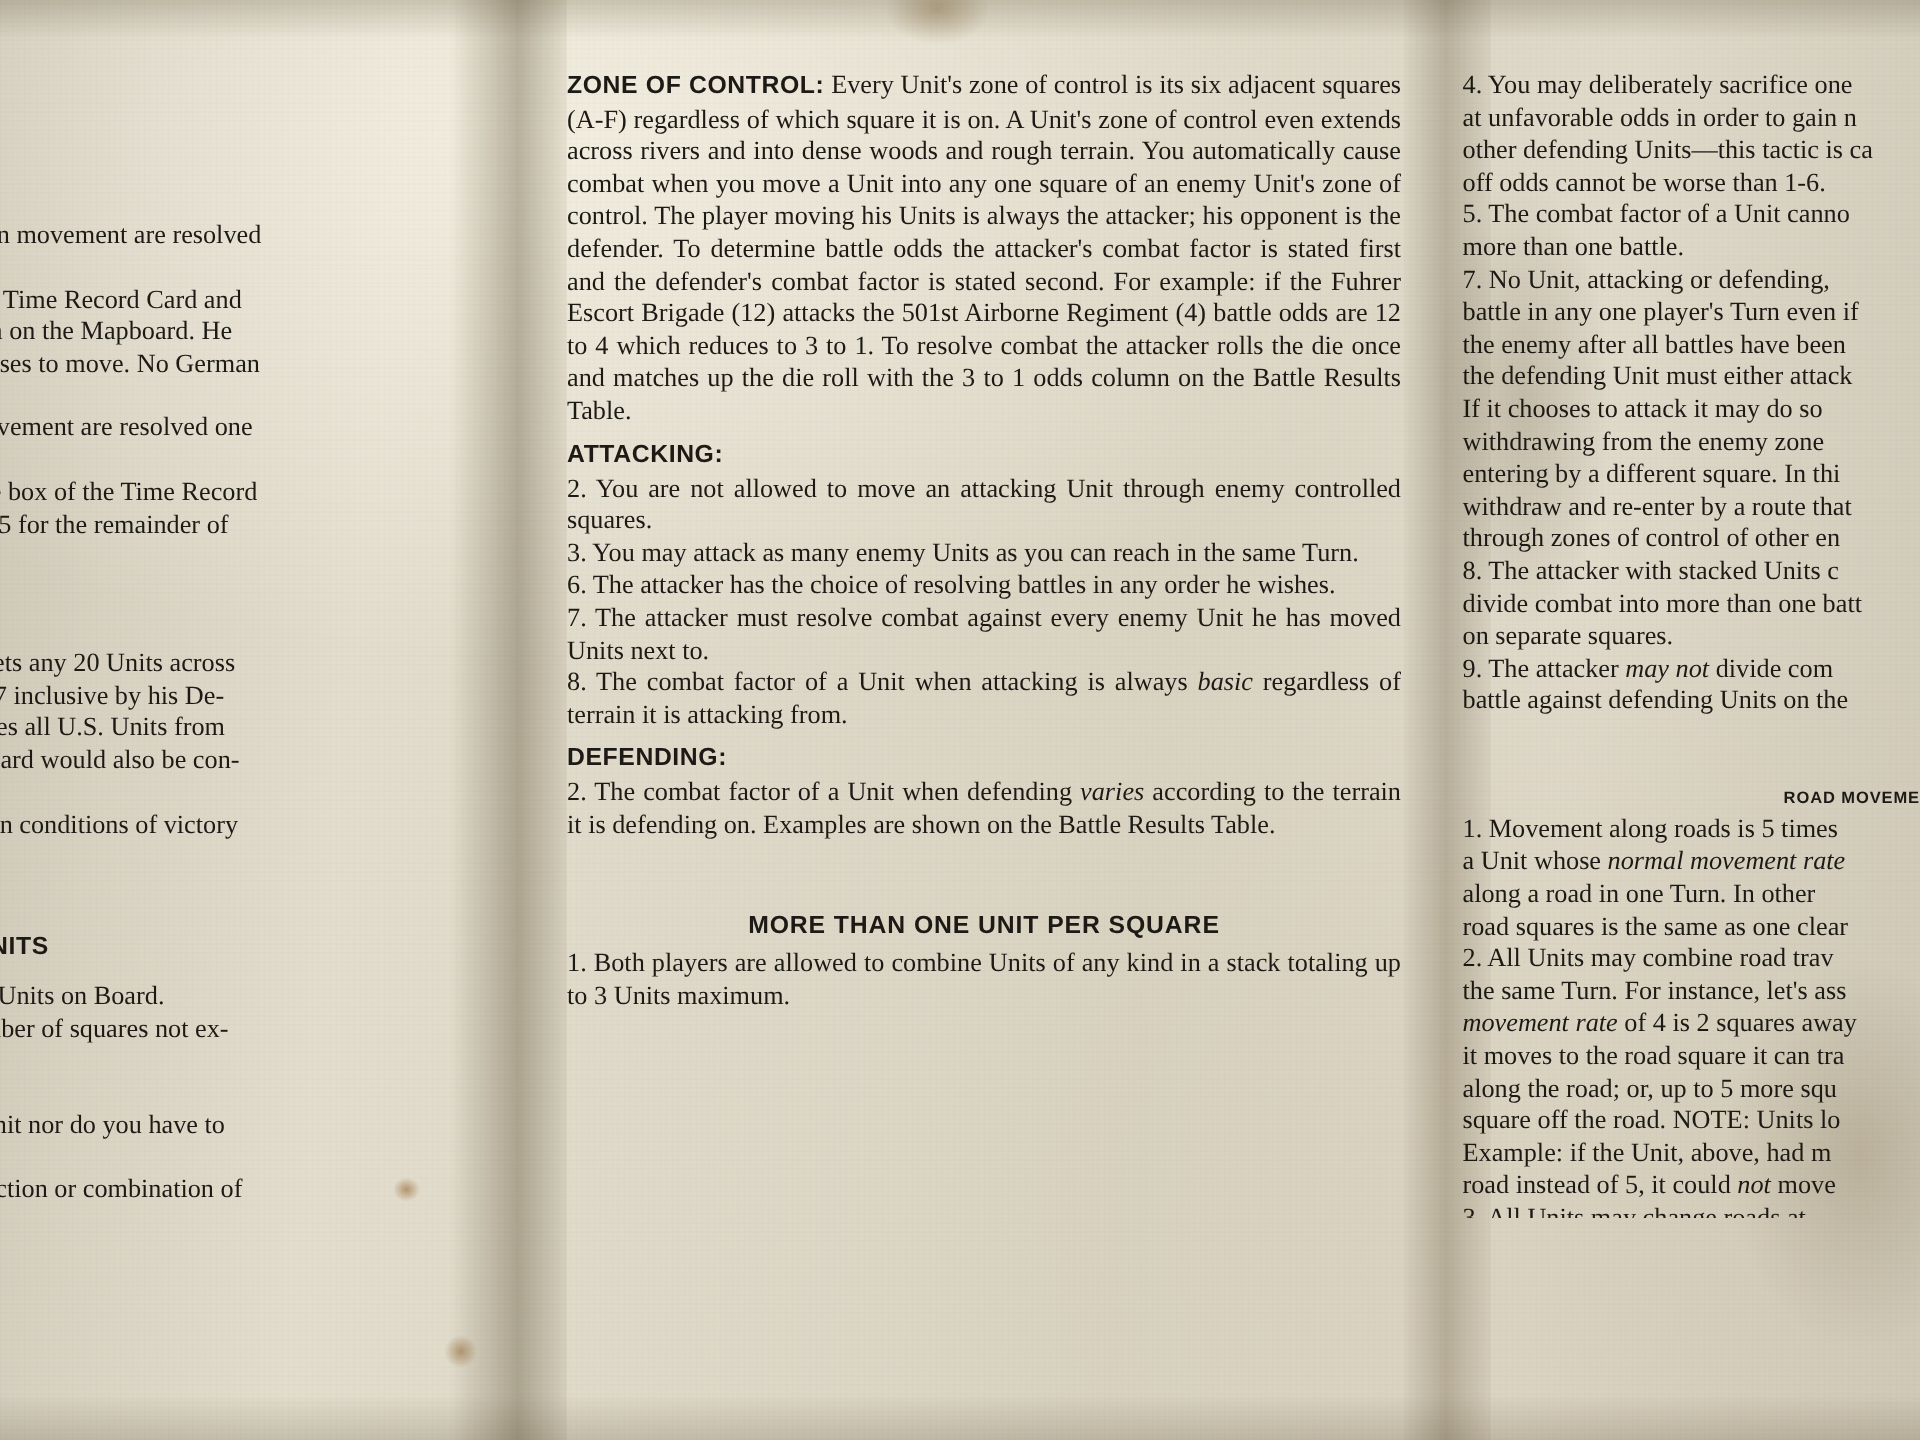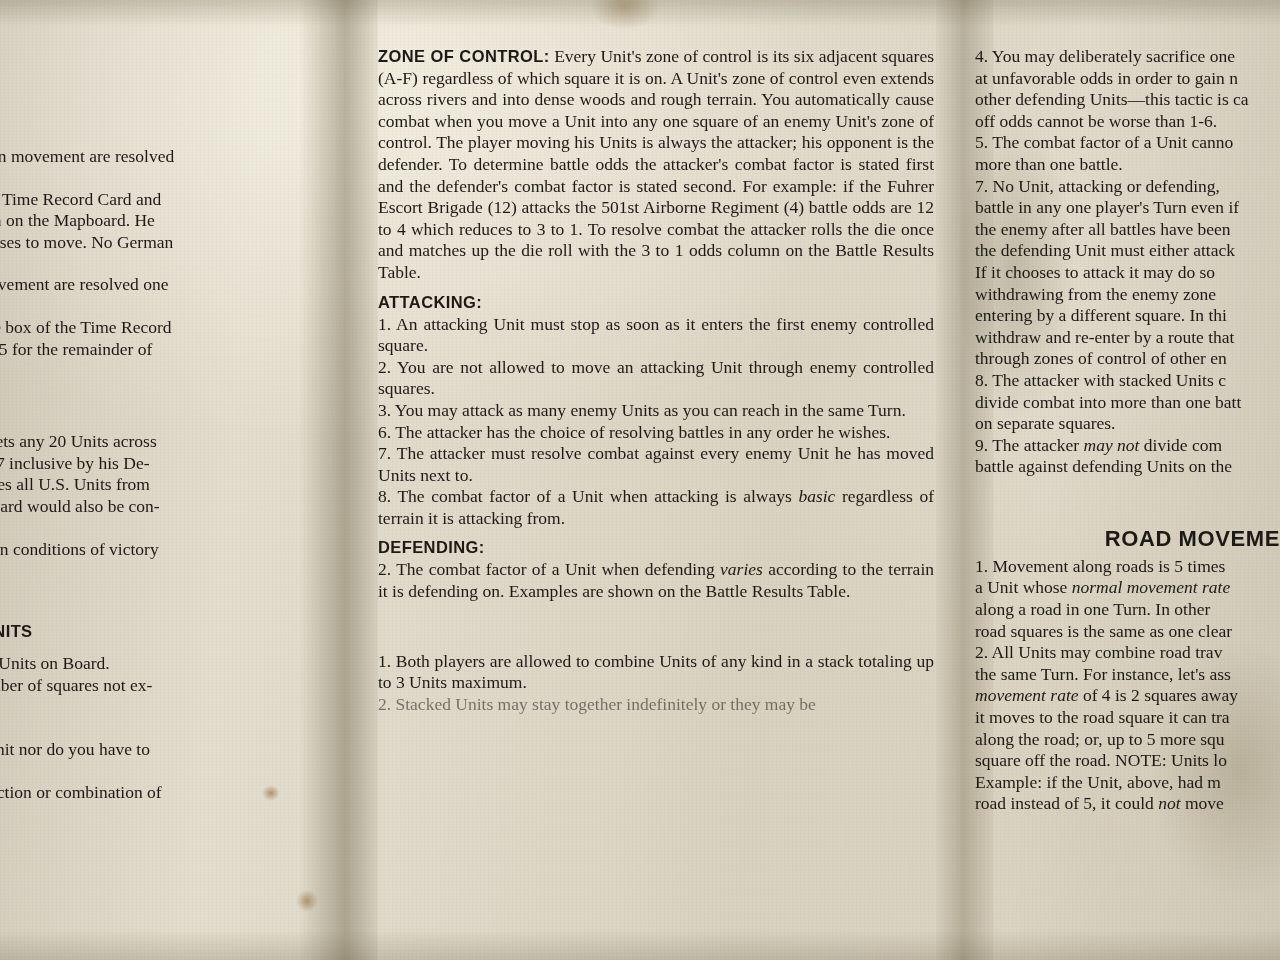--- a/index.html
+++ b/index.html
@@ -96,21 +96,21 @@
     font-family: "Liberation Sans", sans-serif;
     font-weight: bold;
     font-size: 16.5px;
     letter-spacing: 0.6px;
     text-align: center;
     margin: 0 0 4px 0;
   }
   .head-right {
     font-family: "Liberation Sans", sans-serif;
     font-weight: bold;
-    font-size: 22px;
+    font-size: 11px;
     letter-spacing: 0.6px;
     text-align: right;
     margin: 0 0 4px 0;
   }
   .para { margin-bottom: 0px; }
   .spacer-s { height: 9px; }
   em { font-style: italic; font-family: Liberation Serif, serif; }
 
   
   #col-left .para, #col-left .head {
@@ -180,34 +180,33 @@
 
   <div class="col clip" id="col-mid">
     <div style="height:46px"></div>
     <div class="para">
       <span class="head" style="display:inline">ZONE OF CONTROL:</span>
       <span>Every Unit's zone of control is its six adjacent squares (A-F) regardless of which square it is on.  A Unit's zone of control even extends across rivers and into dense woods and rough terrain.  You automatically cause combat when you move a Unit into any one square of an enemy Unit's zone of control.  The player moving his Units is always the attacker; his opponent is the defender.  To determine battle odds the attacker's combat factor is stated first and the defender's combat factor is stated second.  For example: if the Fuhrer Escort Brigade (12) attacks the 501st Airborne Regiment (4) battle odds are 12 to 4 which reduces to 3 to 1.  To resolve combat the attacker rolls the die once and matches up the die roll with the 3 to 1 odds column on the Battle Results Table.</span>
     </div>
 
     <div class="spacer-s"></div>
     <div class="head">ATTACKING:</div>
-    <div class="para">1.   An attacking Unit must stop as soon as it enters the first enemy controlled square.</div>
     <div class="para">2.   You are not allowed to move an attacking Unit through enemy controlled squares.</div>
     <div class="para">3.   You may attack as many enemy Units as you can reach in the same Turn.</div>
     <div class="para">6.   The attacker has the choice of resolving battles in any order he wishes.</div>
     <div class="para">7.   The attacker must resolve combat against every enemy Unit he has moved Units next to.</div>
     <div class="para" id="atk8">8.   The combat factor of a Unit when attacking is always <em>basic</em> regardless of terrain it is attacking from.</div>
 
     <div class="spacer-s"></div>
     <div class="head">DEFENDING:</div>
     <div class="para" id="def2">2.   The combat factor of a Unit when defending <em>varies</em> according to the terrain it is defending on.  Examples are shown on the Battle Results Table.</div>
 
     <div style="height:48px"></div>
+    <div class="head-center">MORE THAN ONE UNIT PER SQUARE</div>
     <div class="para">1.   Both players are allowed to combine Units of any kind in a stack totaling up to 3 Units maximum.</div>
-    <div class="para" style="opacity:0.55;">2.   Stacked Units may stay together indefinitely or they may be</div>
   </div>
 
   <div class="col clip" id="col-right">
     <div style="height:46px"></div>
     <div class="para">4.   You may deliberately sacrifice one</div>
     <div class="para">at unfavorable odds in order to gain n</div>
     <div class="para">other defending Units—this tactic is ca</div>
     <div class="para">off odds cannot be worse than 1-6.</div>
     <div class="para">5.   The combat factor of a Unit canno</div>
     <div class="para">more than one battle.</div>

